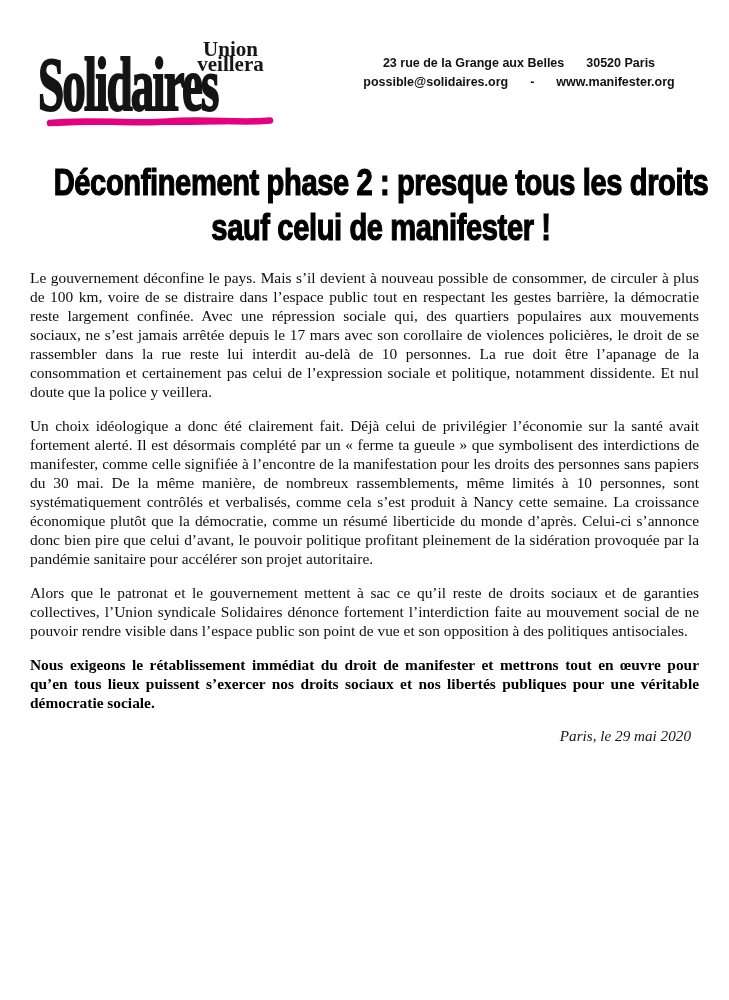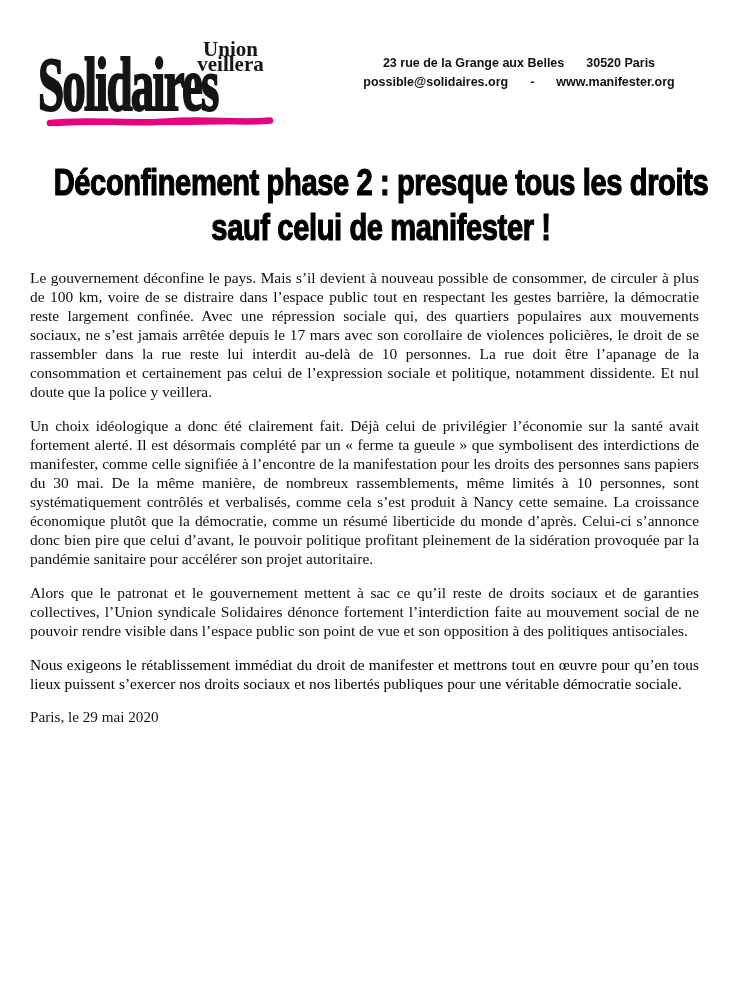--- a/index.html
+++ b/index.html
@@ -67,24 +67,25 @@
   }
 
   
   .content { position: absolute; top: 268px; left: 30px; width: 669px; }
   .content p {
     margin: 0 0 15px 0;
     font-size: 15.4px; line-height: 19px;
     text-align: justify;
     color: #0d0d0d;
   }
-  .content p.strong { font-weight: normal; color: #000; }
+  .content p.strong { font-weight: bold; color: #000; }
   .dateline {
     margin-top: 9px; padding-right: 8px;
-    text-align: left;
+    text-align: right;
+    font-style: italic;
     font-size: 15.2px;
     color: #151515;
   }
 </style>
 </head>
 <body>
 
 <div class="page">
 
   <header class="header">

